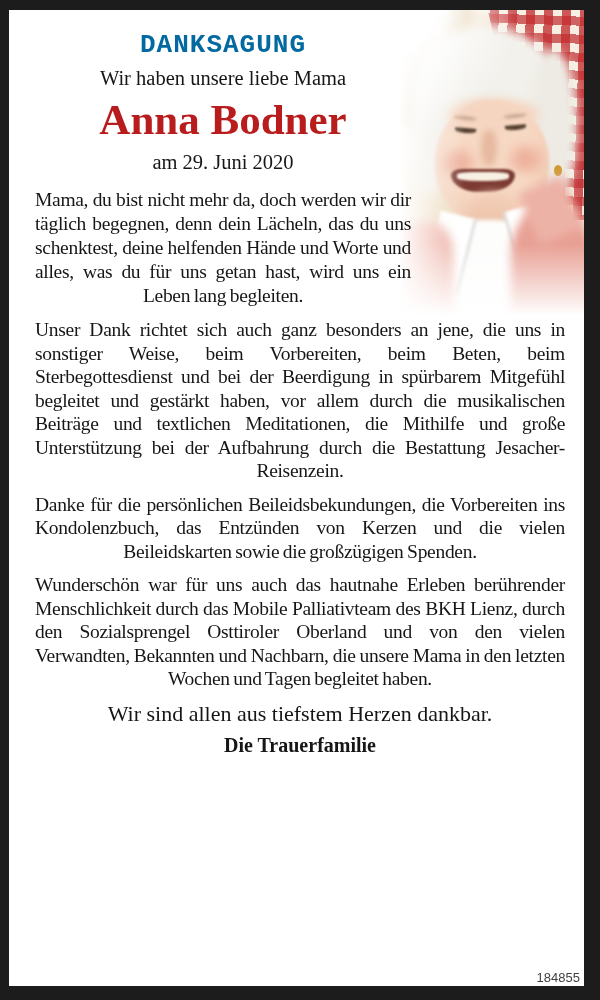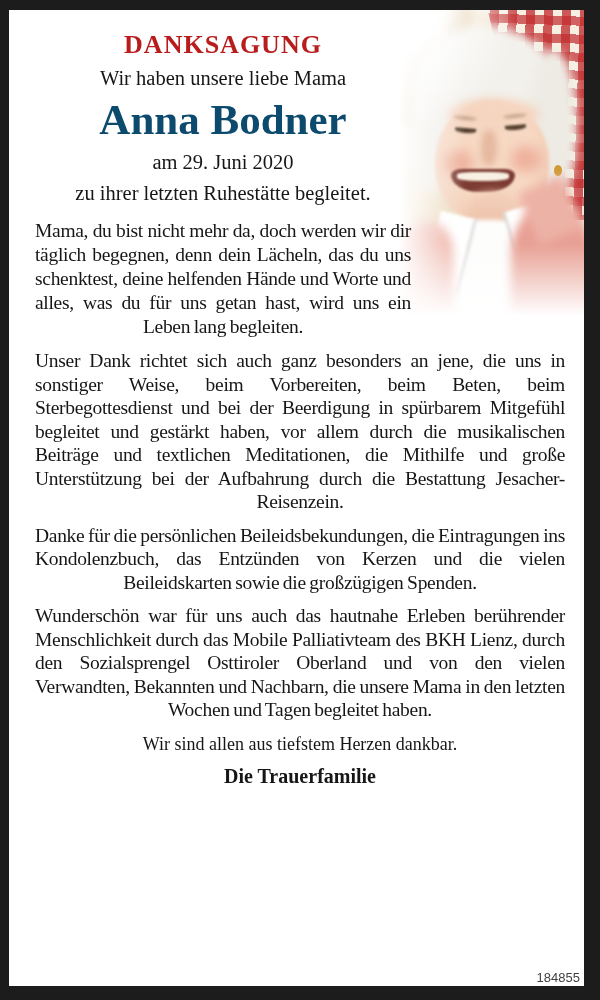--- a/index.html
+++ b/index.html
@@ -13,45 +13,45 @@
     position:absolute;left:9px;top:10px;width:575px;height:976px;
     background:#ffffff;color:#161616;overflow:hidden;
   }
   .content{
     position:relative;z-index:5;
     padding:10px 19px 0 26px;
   }
   
   .top-section{width:376px;text-align:center;}
   .notice-type{
-    font-family:Liberation Serif, serif;
+    font-family:Liberation Mono, monospace;
     font-weight:bold;font-size:26px;letter-spacing:1px;
-    padding-top:10px;color:#b91c1c;
+    padding-top:10px;color:#0369a1;
   }
   .intro-line{font-size:20.5px;margin-top:7px;}
   .deceased-name{
     font-size:43px;font-weight:bold;margin:6px 0 8px 0;line-height:1.1;
-    color:#0c4a6e;
+    color:#b91c1c;
   }
   .date-line{font-size:20.5px;line-height:23px;margin-top:8px;}
   
   .tribute{
     font-size:19.5px;line-height:24px;
     letter-spacing:-0.3px;word-spacing:-1px;
     text-align:justify;text-align-last:center;
     margin:14px 0 0 0;
   }
   .para{
     font-size:19.5px;line-height:23.5px;
     letter-spacing:-0.3px;word-spacing:-1px;
     text-align:justify;text-align-last:center;
     margin:10px 0 0 0;
   }
   .closing-line{
-    font-size:18px;line-height:23px;text-align:center;margin-top:11px;
+    font-size:22px;line-height:23px;text-align:center;margin-top:11px;
   }
   .signature-line{
     font-size:20px;line-height:23px;text-align:center;font-weight:bold;
     margin-top:9px;
   }
   .ref-number{
     position:absolute;right:4px;bottom:1px;z-index:6;
     font-family:"Liberation Sans", sans-serif;
     font-size:13px;color:#3f3f3f;
   }
@@ -203,26 +203,25 @@
     <div class="fade-left"></div>
     <div class="fade-bottom"></div>
   </div>
 
   <div class="content">
     <div class="top-section">
       <div class="notice-type">DANKSAGUNG</div>
       <div class="intro-line">Wir haben unsere liebe Mama</div>
       <div class="deceased-name">Anna Bodner</div>
       <div class="date-line">am 29. Juni 2020</div>
-      <div class="date-line">zu ihrer letzten Ruhestätte begleitet.</div>
       <p class="tribute">Mama, du bist nicht mehr da, doch werden wir dir täglich begegnen, denn dein Lächeln, das du uns schenktest, deine helfenden Hände und Worte und alles, was du für uns getan hast, wird uns ein Leben lang begleiten.</p>
     </div>
 
     <p class="para">Unser Dank richtet sich auch ganz besonders an jene, die uns in sonstiger Weise, beim Vorbereiten, beim Beten, beim Sterbegottesdienst und bei der Beerdigung in spürbarem Mitgefühl begleitet und gestärkt haben, vor allem durch die musikalischen Beiträge und textlichen Meditationen, die Mithilfe und große Unterstützung bei der Aufbahrung durch die Bestattung Jesacher-Reisenzein.</p>
-    <p class="para">Danke für die persönlichen Beileidsbekundungen, die Eintragungen ins Kondolenzbuch, das Entzünden von Kerzen und die vielen Beileidskarten sowie die großzügigen Spenden.</p>
+    <p class="para">Danke für die persönlichen Beileidsbekundungen, die Vorbereiten ins Kondolenzbuch, das Entzünden von Kerzen und die vielen Beileidskarten sowie die großzügigen Spenden.</p>
     <p class="para">Wunderschön war für uns auch das hautnahe Erleben berührender Menschlichkeit durch das Mobile Palliativteam des BKH Lienz, durch den Sozialsprengel Osttiroler Oberland und von den vielen Verwandten, Bekannten und Nachbarn, die unsere Mama in den letzten Wochen und Tagen begleitet haben.</p>
 
     <div class="closing-line">Wir sind allen aus tiefstem Herzen dankbar.</div>
     <div class="signature-line">Die Trauerfamilie</div>
   </div>
 
   <div class="ref-number">184855</div>
 </div>
 
 </body></html>

